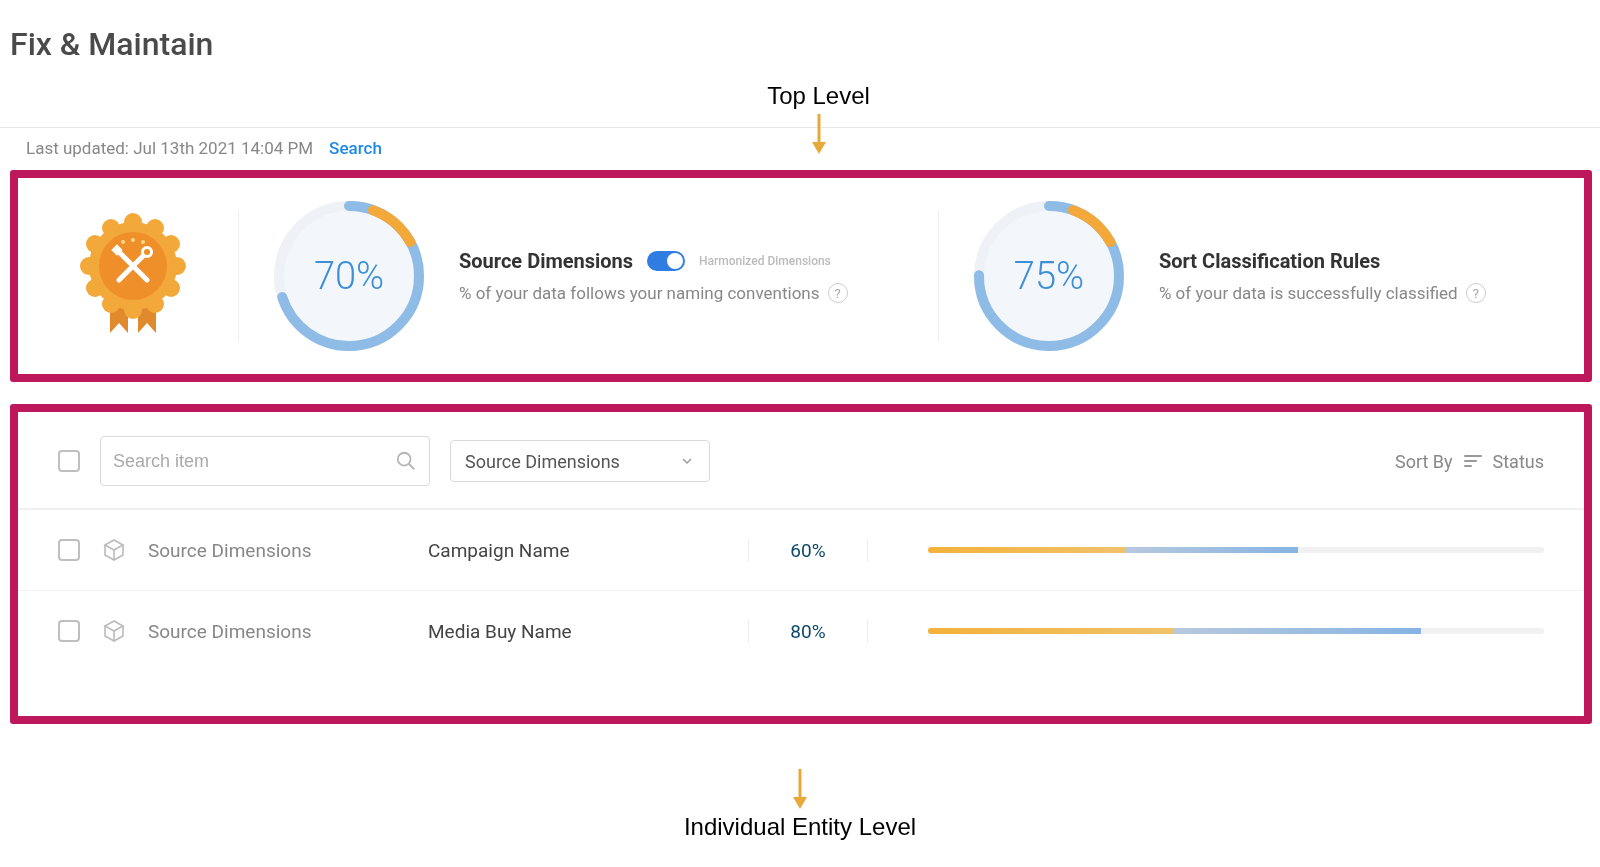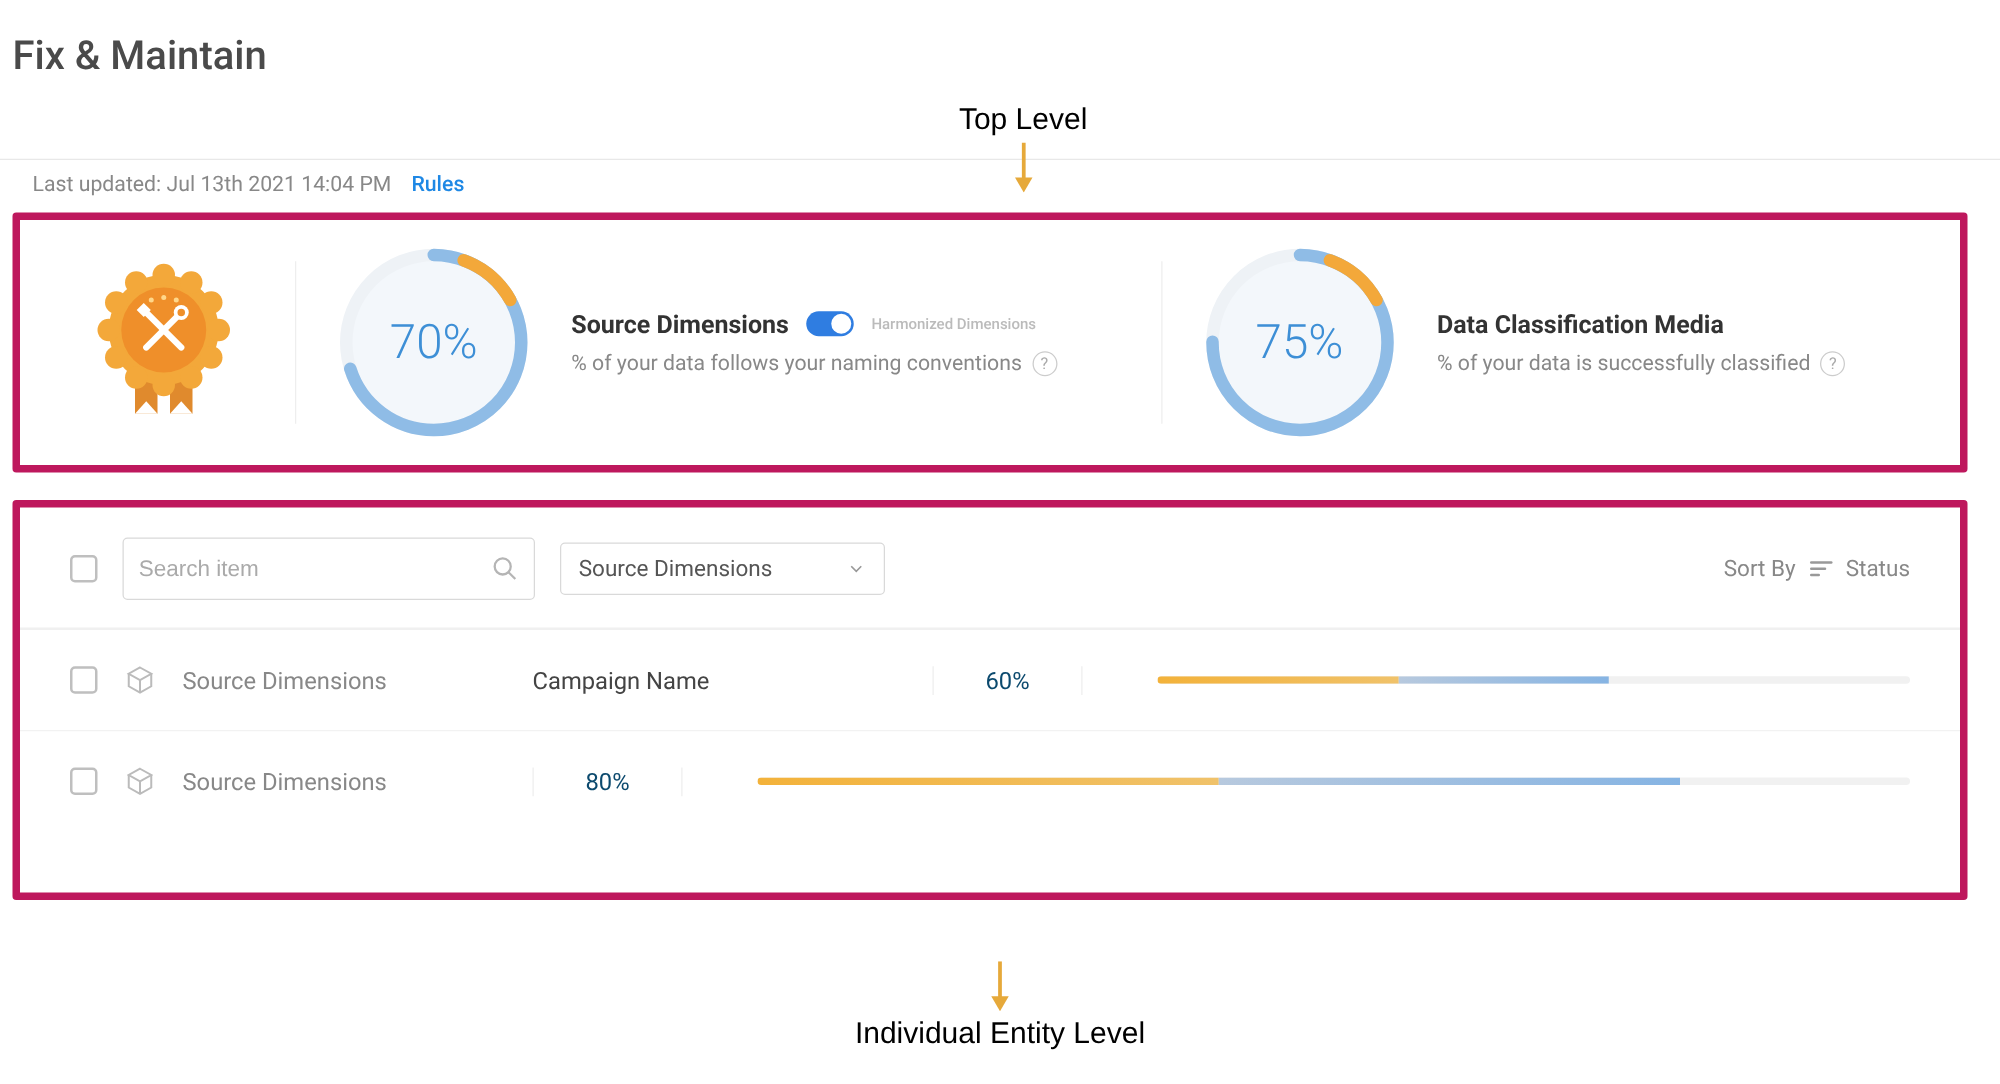--- a/index.html
+++ b/index.html
@@ -35,23 +35,23 @@
     align-items: center;
     gap: 16px;
     padding: 10px 10px 12px 10px;
     font-size: 17px;
     margin-left: 16px;
   }
   .updated-text { color: #888; }
   .update-link { color: #1e88e5; font-weight: 500; cursor: pointer; }
 
   .highlight-box {
-    border: 6px solid #be185d;
+    border: 8px solid #be185d;
     border-radius: 3px;
-    margin: 0 26px 22px 10px;
+    margin: 0 8px 22px 10px;
     background: #fff;
   }
   .top-panel {
     display: flex;
     align-items: center;
     padding: 18px 40px 18px 40px;
     min-height: 190px;
     gap: 30px;
   }
   .badge-col { width: 150px; display:flex; justify-content:center; }
@@ -133,21 +133,21 @@
   <svg class="arrow-down" width="20" height="40" viewBox="0 0 20 40">
     <line x1="10" y1="0" x2="10" y2="30" stroke="#e6a93a" stroke-width="3"></line>
     <polygon points="10,40 3,28 17,28" fill="#e6a93a"></polygon>
   </svg>
 </div>
 
 <div class="hr"></div>
 
 <div class="updated-row">
   <span class="updated-text">Last updated: Jul 13th 2021 14:04 PM</span>
-  <span class="update-link">Rules</span>
+  <span class="update-link">Search</span>
 </div>
 
 <div class="highlight-box">
   <div class="top-panel">
 
     <div class="badge-col">
       <svg width="110" height="130" viewBox="0 0 110 130">
         <g>
 
           <rect x="32" y="80" width="18" height="42" fill="#e08a2d"></rect>
@@ -226,21 +226,21 @@
         <svg width="160" height="160" viewBox="0 0 160 160">
           <circle cx="80" cy="80" r="70" fill="#f3f7fb"></circle>
           <circle cx="80" cy="80" r="70" fill="none" stroke="#eef2f6" stroke-width="10"></circle>
           <circle cx="80" cy="80" r="70" fill="none" stroke="#8fbce6" stroke-width="10" stroke-dasharray="330 440" transform="rotate(-90 80 80)" stroke-linecap="round"></circle>
           <circle cx="80" cy="80" r="70" fill="none" stroke="#f3a83a" stroke-width="10" stroke-dasharray="50 440" transform="rotate(-70 80 80)" stroke-linecap="round"></circle>
         </svg>
         <div class="donut-label">75%</div>
       </div>
       <div class="metric-text">
         <div class="metric-title-row">
-          <span class="metric-title">Data Classification Media</span>
+          <span class="metric-title">Sort Classification Rules</span>
         </div>
         <div class="metric-sub">
           <span>% of your data is successfully classified</span>
           <span class="help-circle">?</span>
         </div>
       </div>
     </div>
   </div>
 </div>
 
@@ -295,20 +295,21 @@
   <div class="row" style="border-bottom:none">
     <div class="chk"></div>
     <div class="cat-icon">
       <svg width="24" height="24" viewBox="0 0 24 24" fill="none" stroke="#bbb" stroke-width="1.6">
         <path d="M12 2 L21 7 L12 12 L3 7 Z"></path>
           <path d="M3 7 V17 L12 22 L21 17 V7"></path>
           <path d="M12 12 V22"></path>
       </svg>
     </div>
     <div class="cat-label">Source Dimensions</div>
+    <div class="entity">Media Buy Name</div>
     <div class="pct-cell">80%</div>
     <div class="bar-cell">
       <div class="bar-track">
         <div class="bar-fill-o" style="width:40%"></div>
         <div class="bar-fill-b" style="left:40%; width:40%"></div>
       </div>
     </div>
   </div>
 </div>
 

